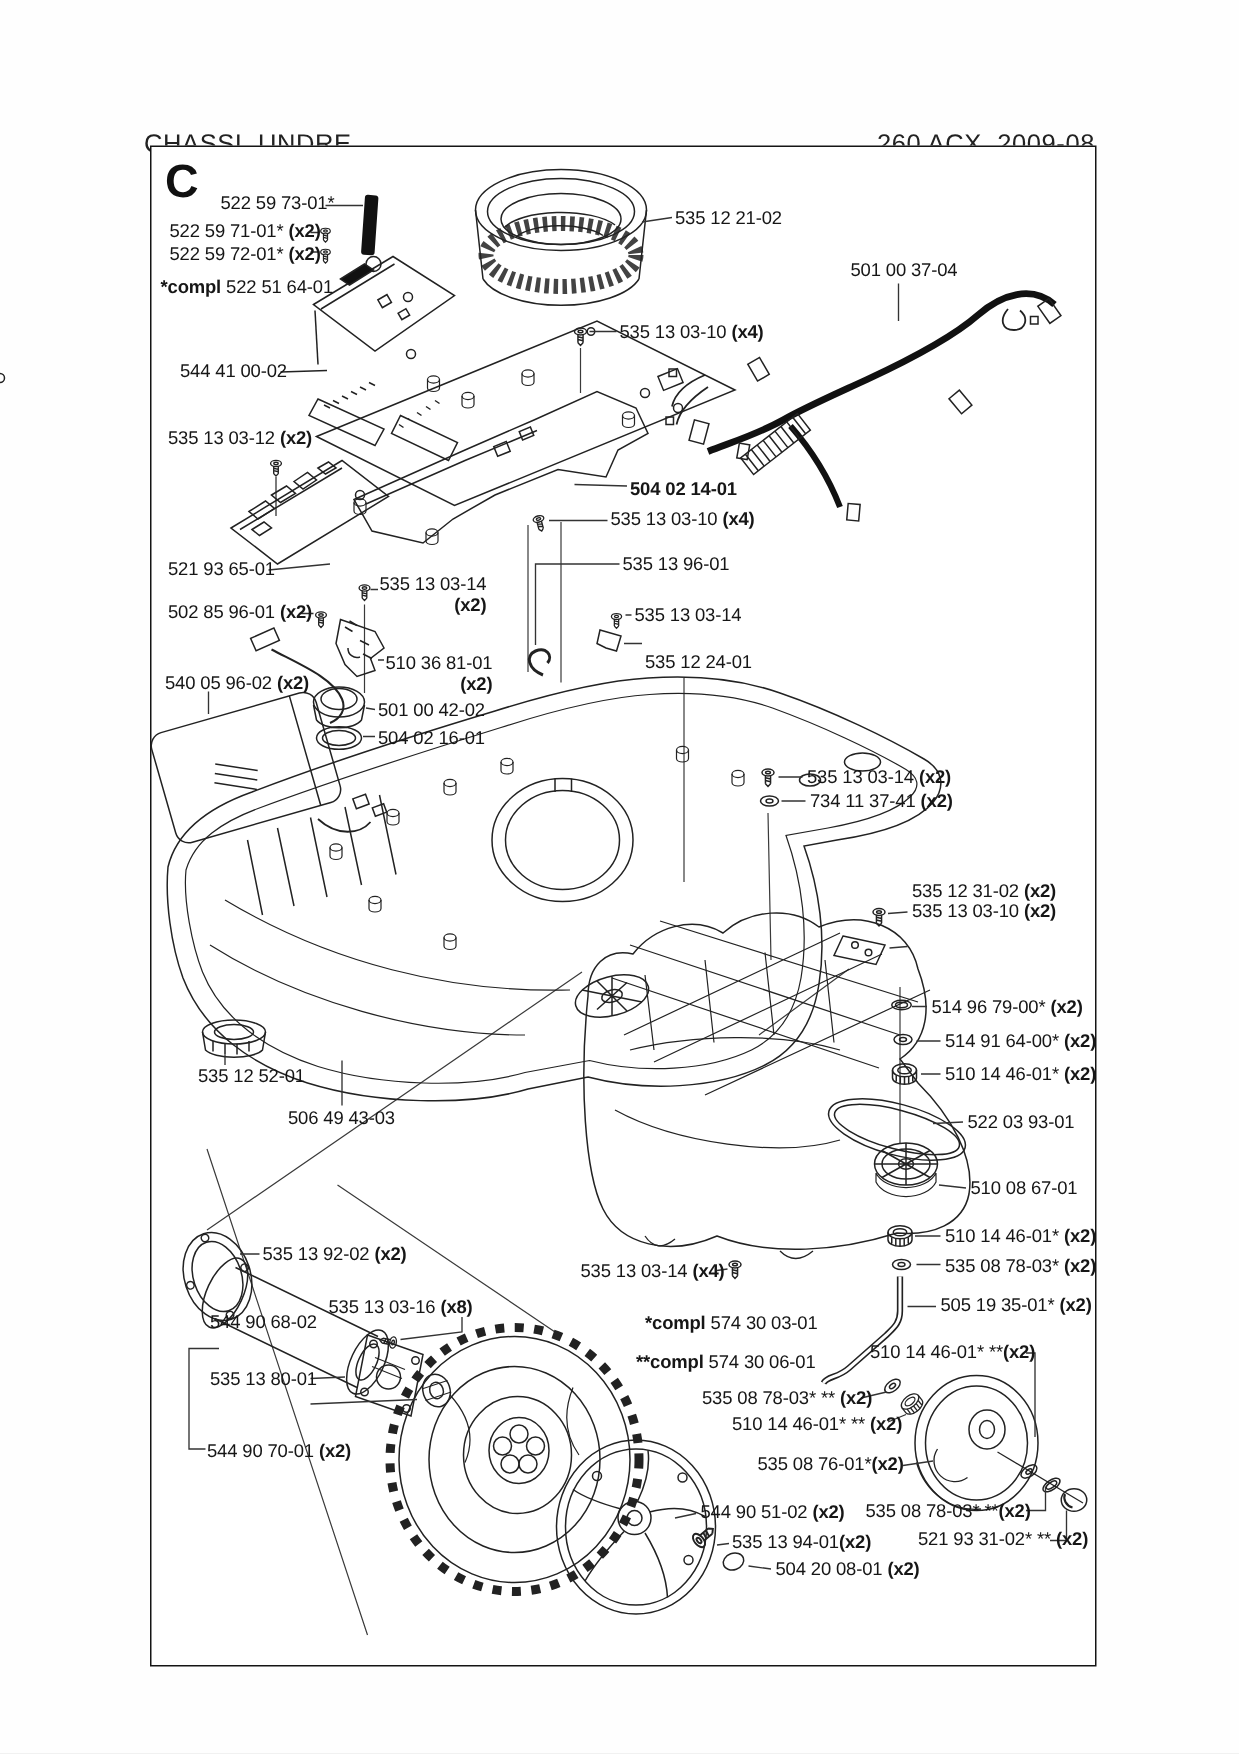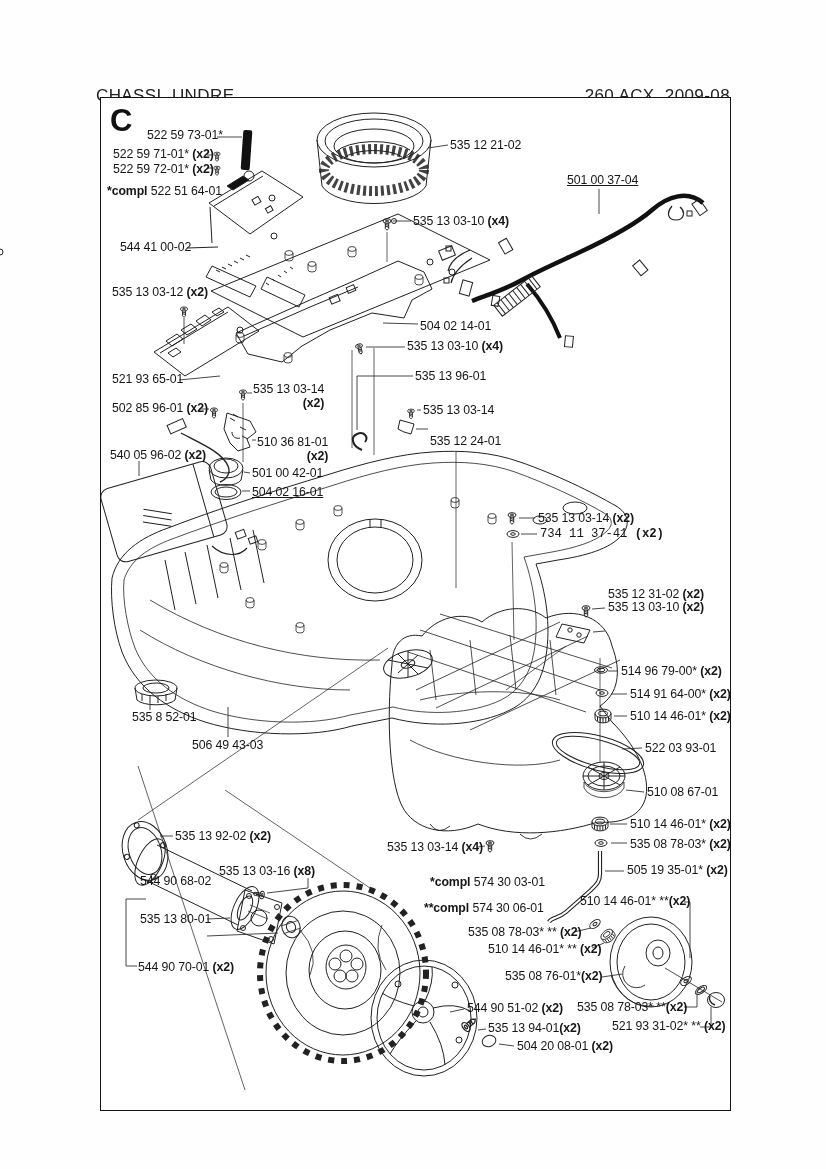--- a/index.html
+++ b/index.html
@@ -348,46 +348,46 @@
       <path d="M 486,1029 L 478,1030 M 700,1027 L 711,1027 L 711,1007 M 514,1046 L 499,1044"></path>
     </g>
   </svg>
 
   <div id="labels">
       <div class="plabel" style="left: 147px; top: 129px;">522 59 73-01*</div>
       <div class="plabel" style="left: 113px; top: 148px;">522 59 71-01*<b> (x2)</b></div>
       <div class="plabel" style="left: 113px; top: 163px;">522 59 72-01*<b> (x2)</b></div>
       <div class="plabel" style="left: 107px; top: 185px;"><b>*compl </b>522 51 64-01</div>
       <div class="plabel" style="left: 450px; top: 139px;">535 12 21-02</div>
-      <div class="plabel" style="left: 567px; top: 174px; text-decoration: underline;">501 00 37-04</div>
+      <div class="plabel" style="left: 567px; top: 174px;">501 00 37-04</div>
       <div class="plabel" style="left: 413px; top: 215px;">535 13 03-10<b> (x4)</b></div>
       <div class="plabel" style="left: 120px; top: 241px;">544 41 00-02</div>
       <div class="plabel" style="left: 112px; top: 286px;">535 13 03-12<b> (x2)</b></div>
-      <div class="plabel" style="left: 420px; top: 320px;">504 02 14-01</div>
+      <div class="plabel" style="left: 420px; top: 320px; font-weight: bold;">504 02 14-01</div>
       <div class="plabel" style="left: 407px; top: 340px;">535 13 03-10<b> (x4)</b></div>
       <div class="plabel" style="left: 415px; top: 370px;">535 13 96-01</div>
       <div class="plabel" style="left: 112px; top: 373px;">521 93 65-01</div>
       <div class="plabel stack" style="left: 253px; top: 383px;">535 13 03-14<b class="l2">(x2)</b></div>
       <div class="plabel" style="left: 112px; top: 402px;">502 85 96-01<b> (x2)</b></div>
       <div class="plabel" style="left: 423px; top: 404px;">535 13 03-14</div>
       <div class="plabel" style="left: 430px; top: 423px; margin-top: 12px;">535 12 24-01</div>
       <div class="plabel stack" style="left: 257px; top: 436px;">510 36 81-01<b class="l2">(x2)</b></div>
       <div class="plabel" style="left: 110px; top: 449px;">540 05 96-02<b> (x2)</b></div>
-      <div class="plabel" style="left: 252px; top: 467px;">501 00 42-01</div>
-      <div class="plabel" style="left: 252px; top: 486px; text-decoration: underline;">504 02 16-01</div>
+      <div class="plabel" style="left: 252px; top: 467px;">501 00 42-02</div>
+      <div class="plabel" style="left: 252px; top: 486px;">504 02 16-01</div>
       <div class="plabel" style="left: 538px; top: 512px;">535 13 03-14<b> (x2)</b></div>
-      <div class="plabel" style="left: 540px; top: 528px; font-family: Liberation Mono, monospace;">734 11 37-41<b> (x2)</b></div>
+      <div class="plabel" style="left: 540px; top: 528px;">734 11 37-41<b> (x2)</b></div>
       <div class="plabel" style="left: 608px; top: 601px;">535 13 03-10<b> (x2)</b></div>
       <div class="plabel" style="left: 608px; top: 588px;">535 12 31-02<b> (x2)</b></div>
       <div class="plabel" style="left: 621px; top: 665px;">514 96 79-00*<b> (x2)</b></div>
       <div class="plabel" style="left: 630px; top: 688px;">514 91 64-00*<b> (x2)</b></div>
       <div class="plabel" style="left: 630px; top: 710px;">510 14 46-01*<b> (x2)</b></div>
       <div class="plabel" style="left: 645px; top: 742px;">522 03 93-01</div>
       <div class="plabel" style="left: 647px; top: 786px;">510 08 67-01</div>
-      <div class="plabel" style="left: 132px; top: 711px;">535 8 52-01</div>
+      <div class="plabel" style="left: 132px; top: 711px;">535 12 52-01</div>
       <div class="plabel" style="left: 192px; top: 739px;">506 49 43-03</div>
       <div class="plabel" style="left: 630px; top: 818px;">510 14 46-01*<b> (x2)</b></div>
       <div class="plabel" style="left: 630px; top: 838px;">535 08 78-03*<b> (x2)</b></div>
       <div class="plabel" style="left: 175px; top: 830px;">535 13 92-02<b> (x2)</b></div>
       <div class="plabel" style="left: 387px; top: 841px;">535 13 03-14<b> (x4)</b></div>
       <div class="plabel" style="left: 627px; top: 864px;">505 19 35-01*<b> (x2)</b></div>
       <div class="plabel" style="left: 430px; top: 876px;"><b>*compl </b>574 30 03-01</div>
       <div class="plabel" style="left: 424px; top: 891px; margin-top: 11px;"><b>**compl </b>574 30 06-01</div>
       <div class="plabel" style="left: 219px; top: 865px;">535 13 03-16<b> (x8)</b></div>
       <div class="plabel" style="left: 580px; top: 895px;">510 14 46-01* **<b>(x2)</b></div>

